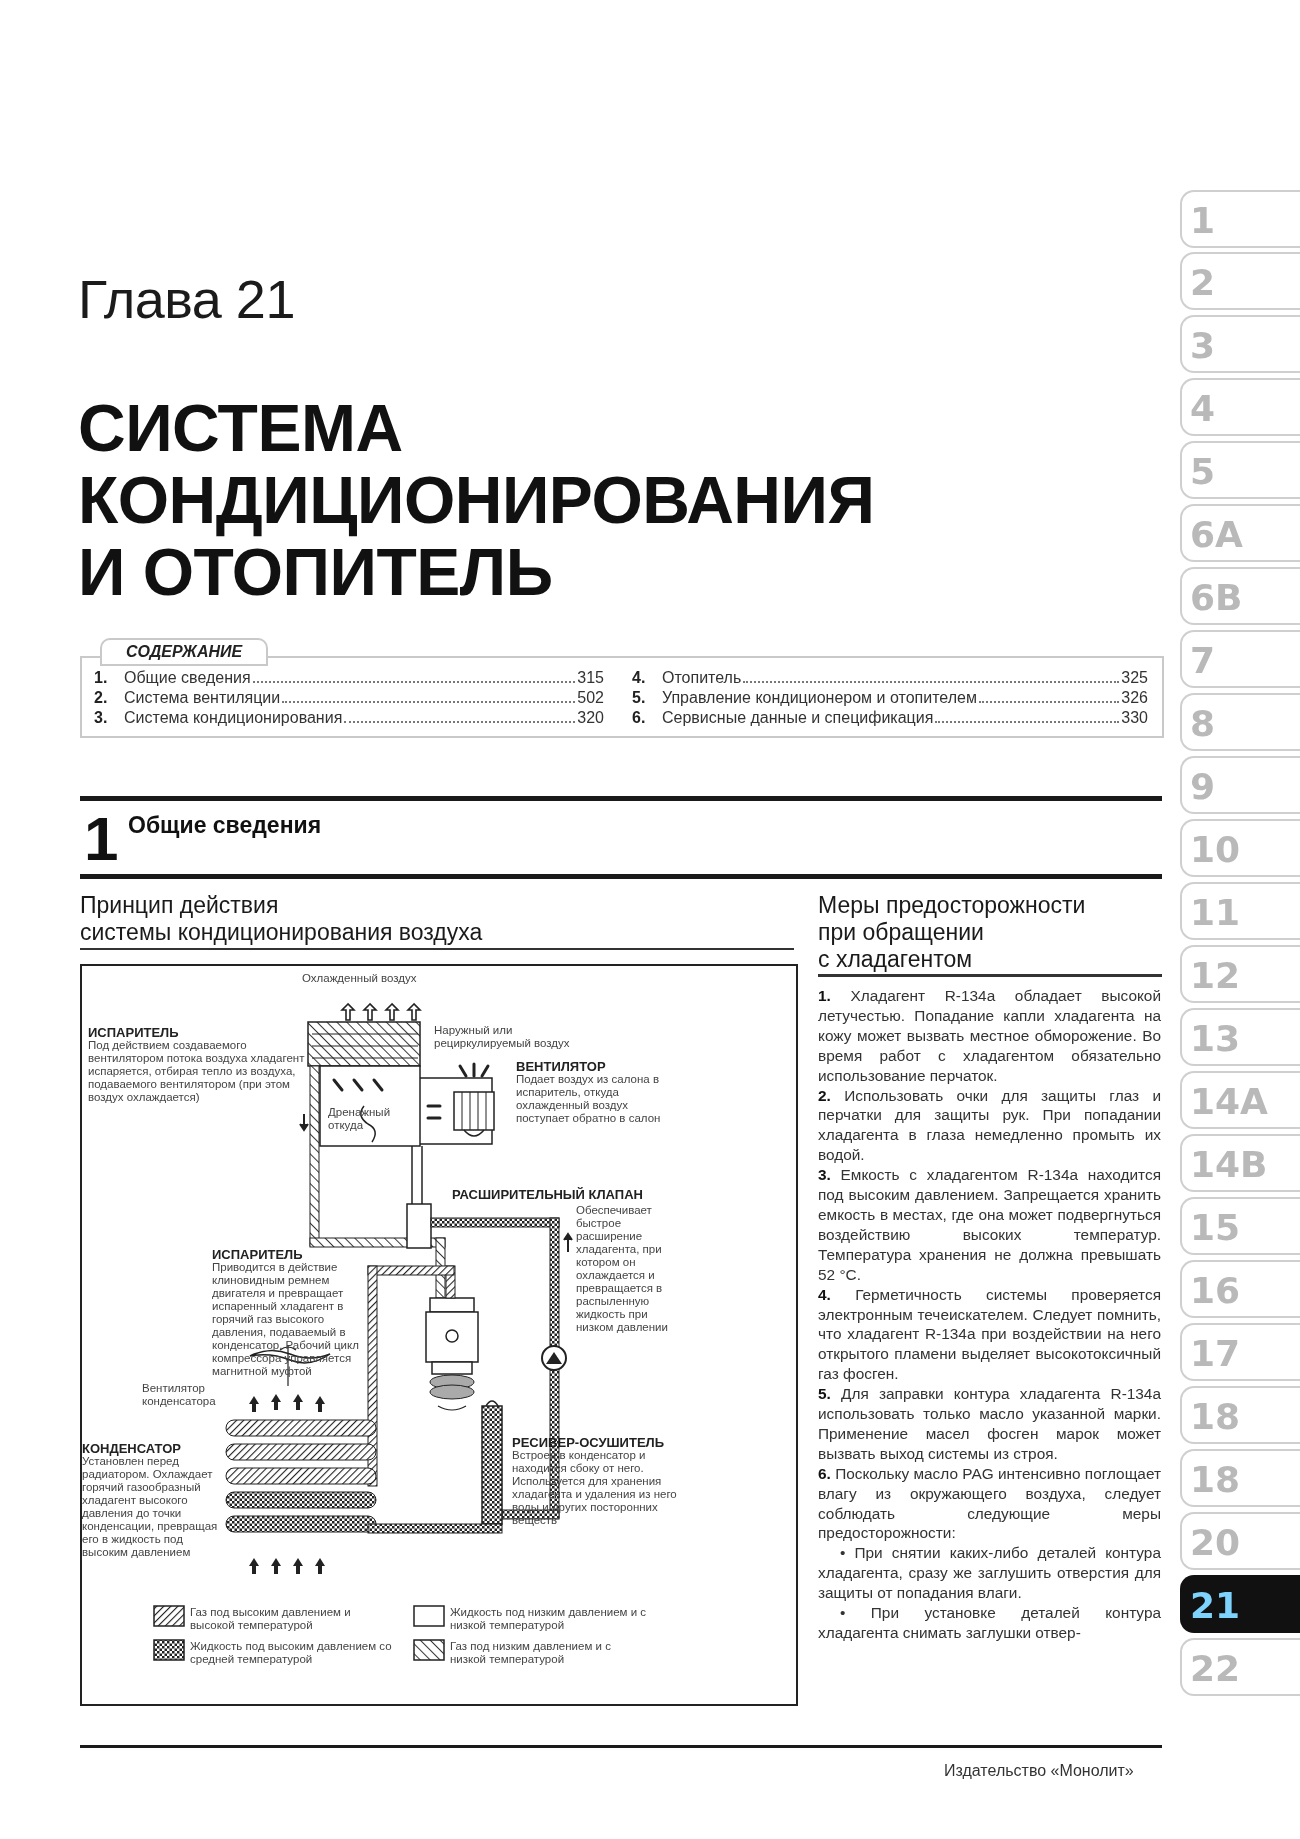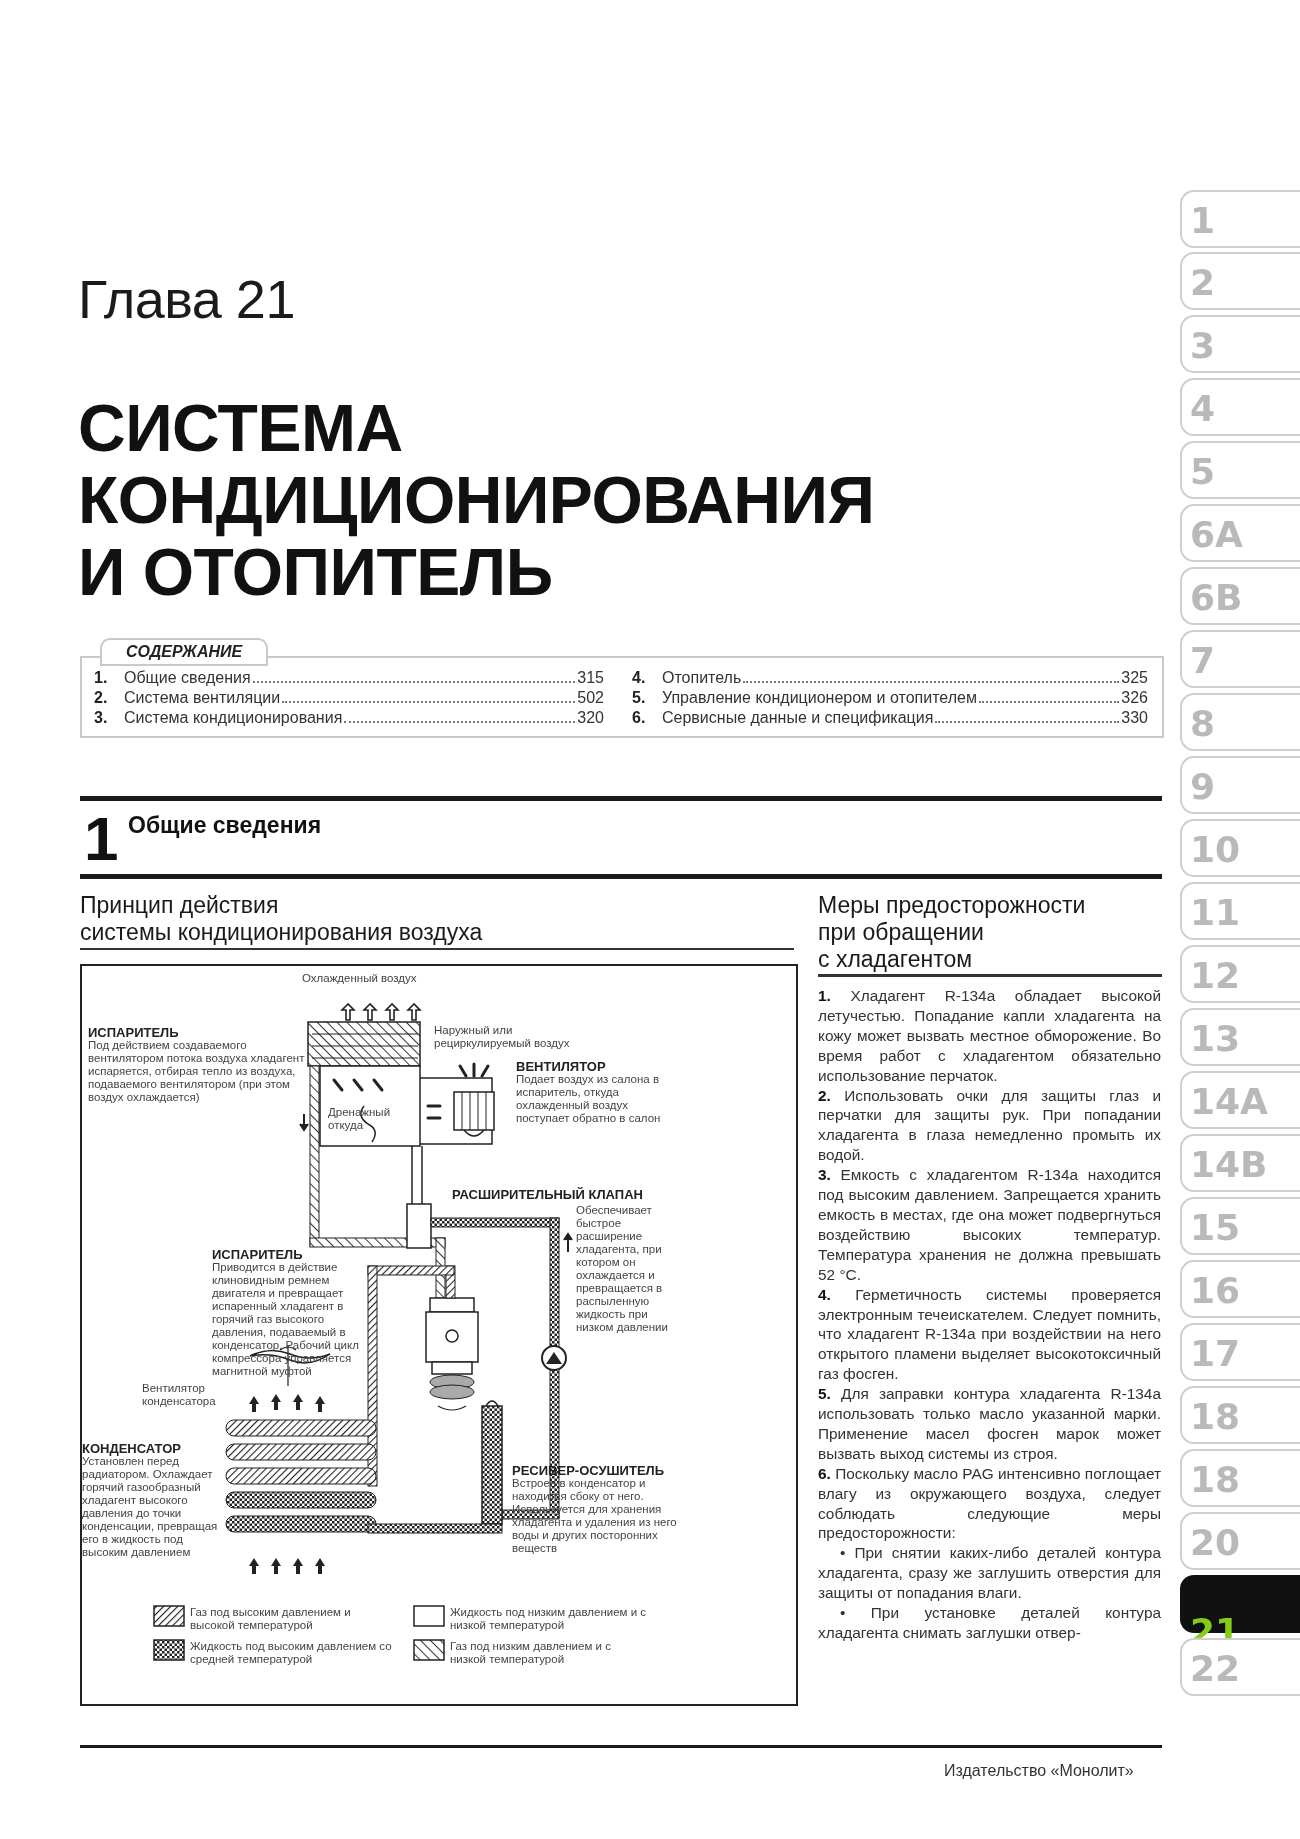--- a/index.html
+++ b/index.html
@@ -32,21 +32,21 @@
   .body-text b { color:#111; }
   .bullet { text-indent:22px; }
 
   .diagram { left:80px; top:964px; width:714px; height:738px; border:2px solid #222; background:#fff; }
   .diag-text { position:absolute; font-size:11.5px; line-height:13px; color:#444; }
   .diag-head { font-weight:bold; color:#222; font-size:13px; }
 
   .tab { position:absolute; left:1180px; width:140px; height:58px; border:2px solid #cfcfcf; border-right:none; border-radius:14px 0 0 14px; background:#fff; box-sizing:border-box; }
   .tab span { position:absolute; left:8px; top:8px; font-size:36px; font-weight:bold; color:#b9b9b9; font-family:"DejaVu Sans", sans-serif; }
   .tab.active { background:#111; border-color:#111; }
-  .tab.active span { color:#84cc16;margin-top:26px; }
+  .tab.active span { color:#7dd3fc; }
 
   .footer { left:944px; top:1762px; font-size:16px; color:#333; }
 </style>
 </head>
 <body>
 
 <div class="abs chapter-label">Глава 21</div>
 <div class="abs chapter-title">
   <div>СИСТЕМА</div>
   <div>КОНДИЦИОНИРОВАНИЯ</div>
@@ -258,21 +258,21 @@
     <div>Приводится в действие клиновидным ремнем двигателя и превращает испаренный хладагент в горячий газ высокого давления, подаваемый в конденсатор. Рабочий цикл компрессора управляется магнитной муфтой</div>
   </div>
 
   <div class="diag-text" style="left:60px; top:416px; width:90px;">Вентилятор конденсатора</div>
 
   <div class="diag-text" style="left:0px; top:476px; width:140px;">
     <div class="diag-head">КОНДЕНСАТОР</div>
     <div>Установлен перед радиатором. Охлаждает горячий газообразный хладагент высокого давления до точки конденсации, превращая его в жидкость под высоким давлением</div>
   </div>
 
-  <div class="diag-text" style="left:430px; top:470px; width:170px;margin-top:28px;">
+  <div class="diag-text" style="left:430px; top:470px; width:170px;">
     <div class="diag-head">РЕСИВЕР-ОСУШИТЕЛЬ</div>
     <div>Встроен в конденсатор и находится сбоку от него. Используется для хранения хладагента и удаления из него воды и других посторонних веществ</div>
   </div>
 
   <div class="diag-text" style="left:108px; top:640px; width:200px;">Газ под высоким давлением и высокой температурой</div>
   <div class="diag-text" style="left:108px; top:674px; width:210px;">Жидкость под высоким давлением со средней температурой</div>
   <div class="diag-text" style="left:368px; top:640px; width:220px;">Жидкость под низким давлением и с низкой температурой</div>
   <div class="diag-text" style="left:368px; top:674px; width:200px;">Газ под низким давлением и с низкой температурой</div>
 </div>
 

